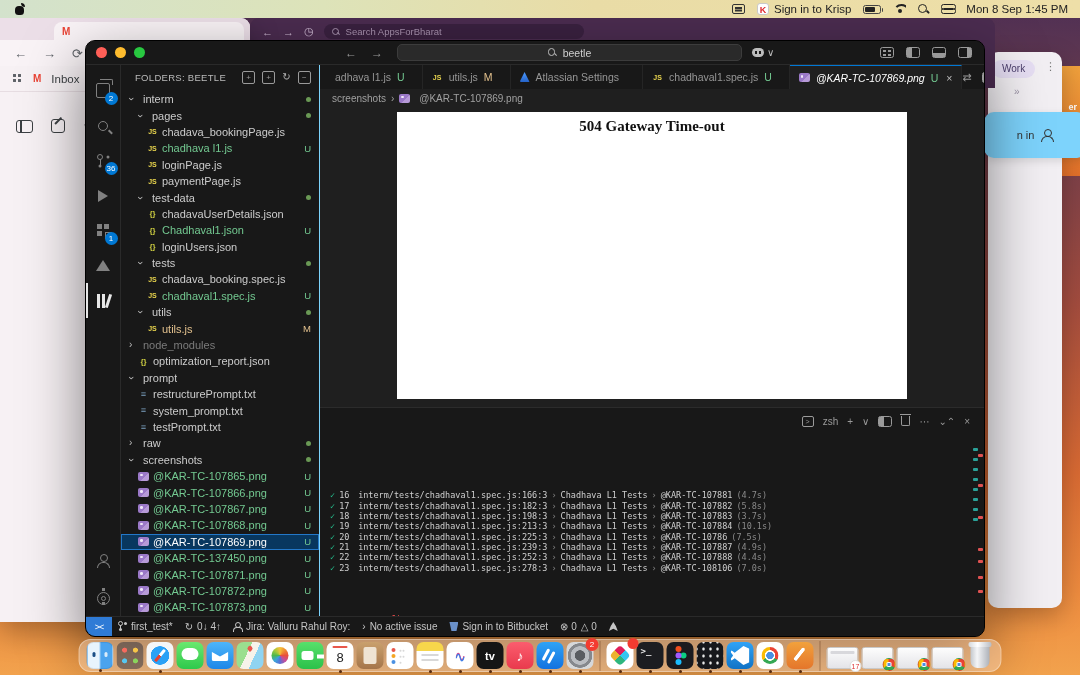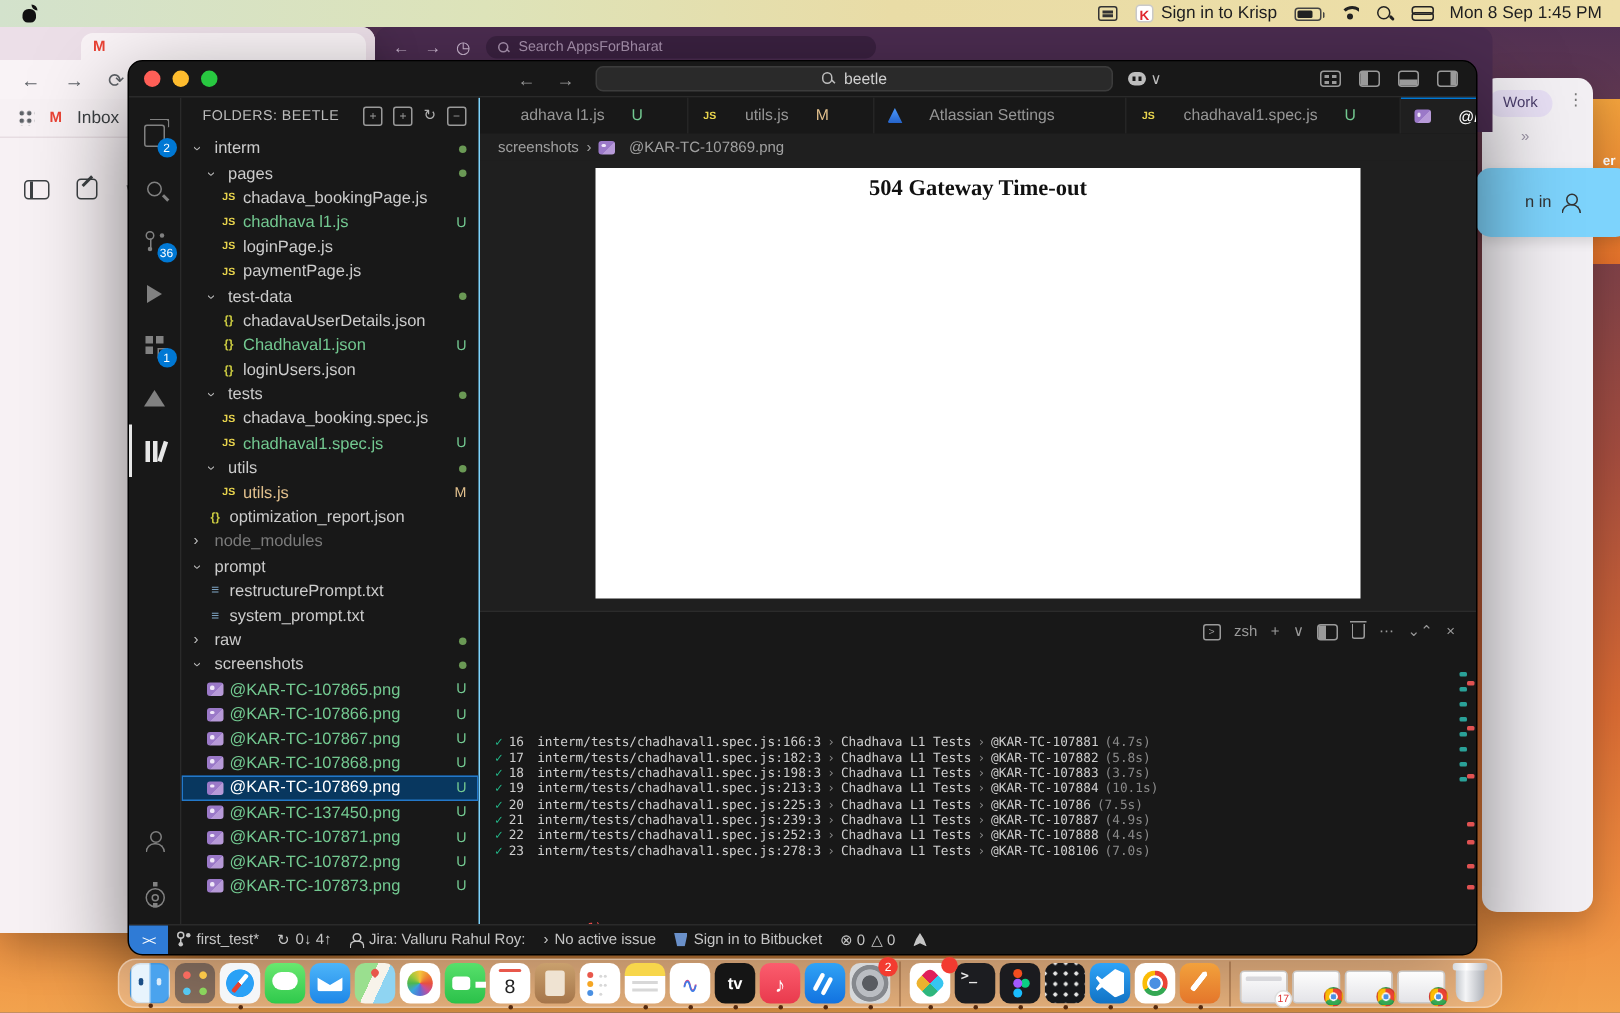--- a/index.html
+++ b/index.html
@@ -141,21 +141,21 @@
   .ficon.image-icon::before{content:"";position:absolute;left:2px;top:2px;width:2.5px;height:2.5px;border-radius:50%;background:#efe7f8}
   .flabel{white-space:nowrap;overflow:hidden;text-overflow:ellipsis}
   .flabel.u{color:#73c991}.flabel.m{color:#e2c08d}.flabel.dim{color:#7b7b7b}.flabel.sel-label{color:#ffffff}
   .rslot{position:absolute;right:8px;font-size:9.5px}
   .rslot.u{color:#73c991}.rslot.m{color:#e2c08d}
   .rslot.dot::after{content:"";display:block;width:5px;height:5px;border-radius:50%;background:#6a9955}
 
   
   .editorcol{flex:1;display:flex;flex-direction:column;min-width:0;position:relative}
   .tabsrow{height:24px;background:#181818;display:flex;flex:none;align-items:stretch}
-  .tab{display:flex;align-items:center;gap:18px;padding:0 9px;font-size:10.5px;color:#969696;border-right:1px solid #252525;white-space:nowrap;position:relative}
+  .tab{display:flex;align-items:center;gap:6px;padding:0 9px;font-size:10.5px;color:#969696;border-right:1px solid #252525;white-space:nowrap;position:relative}
   .tab.active{background:#1f1f1f;color:#fff;border-top:1.5px solid #0078d4}
   .tab.active .tab-label{font-style:italic}
   .tab .ficon{margin-right:0}
   .tab .git.u{color:#73c991}.tab .git.m{color:#e2c08d}
   .tab .close{color:#bdbdbd;margin-left:2px}
   .ficon.atlassian-icon{width:10px;height:10px;background:linear-gradient(180deg,#4c9aff,#2563c9);clip-path:polygon(50% 0,100% 100%,0 100%);border-radius:1px}
   .tab-actions{margin-left:auto;display:flex;align-items:center;gap:10px;color:#9a9a9a;font-size:11px;padding-right:10px}
   .breadcrumb{height:18px;display:flex;align-items:center;gap:5px;padding:0 12px;font-size:10px;color:#a0a0a0;flex:none}
   .imagearea{height:300px;flex:none;display:flex;justify-content:center;background:#1f1f1f}
   .gwimg{width:510px;height:287px;background:#ffffff;margin-top:5px;text-align:center}
@@ -520,53 +520,60 @@
           <span class="flabel">utils</span>
           <span class="rslot dot"></span>
         </div>
           <div class="trow">
           <span class="ind i2"></span>
           <span class="t-arrow"></span>
           <span class="ficon js-icon"></span>
           <span class="flabel m">utils.js</span>
           <span class="rslot m">M</span>
         </div>
+          <div class="trow has-arrow">
+          <span class="ind i0"></span>
+          <span class="t-arrow"></span>
+          <span class="ficon"></span>
+          <span class="flabel dim">node_modules</span>
+          <span class="rslot"></span>
+        </div>
           <div class="trow">
           <span class="ind i1"></span>
           <span class="t-arrow"></span>
           <span class="ficon json-icon"></span>
           <span class="flabel">optimization_report.json</span>
           <span class="rslot"></span>
         </div>
-          <div class="trow has-arrow">
-          <span class="ind i0"></span>
-          <span class="t-arrow"></span>
-          <span class="ficon"></span>
-          <span class="flabel dim">node_modules</span>
-          <span class="rslot"></span>
-        </div>
           <div class="trow has-arrow open">
           <span class="ind i0"></span>
           <span class="t-arrow"></span>
           <span class="ficon"></span>
           <span class="flabel">prompt</span>
           <span class="rslot"></span>
         </div>
           <div class="trow">
           <span class="ind i1"></span>
           <span class="t-arrow"></span>
           <span class="ficon txt-icon"></span>
           <span class="flabel">restructurePrompt.txt</span>
           <span class="rslot"></span>
         </div>
           <div class="trow">
           <span class="ind i1"></span>
           <span class="t-arrow"></span>
           <span class="ficon txt-icon"></span>
           <span class="flabel">system_prompt.txt</span>
+          <span class="rslot"></span>
+        </div>
+          <div class="trow">
+          <span class="ind i1"></span>
+          <span class="t-arrow"></span>
+          <span class="ficon txt-icon"></span>
+          <span class="flabel">testPrompt.txt</span>
           <span class="rslot"></span>
         </div>
           <div class="trow has-arrow">
           <span class="ind i0"></span>
           <span class="t-arrow"></span>
           <span class="ficon"></span>
           <span class="flabel">raw</span>
           <span class="rslot dot"></span>
         </div>
           <div class="trow has-arrow open">

